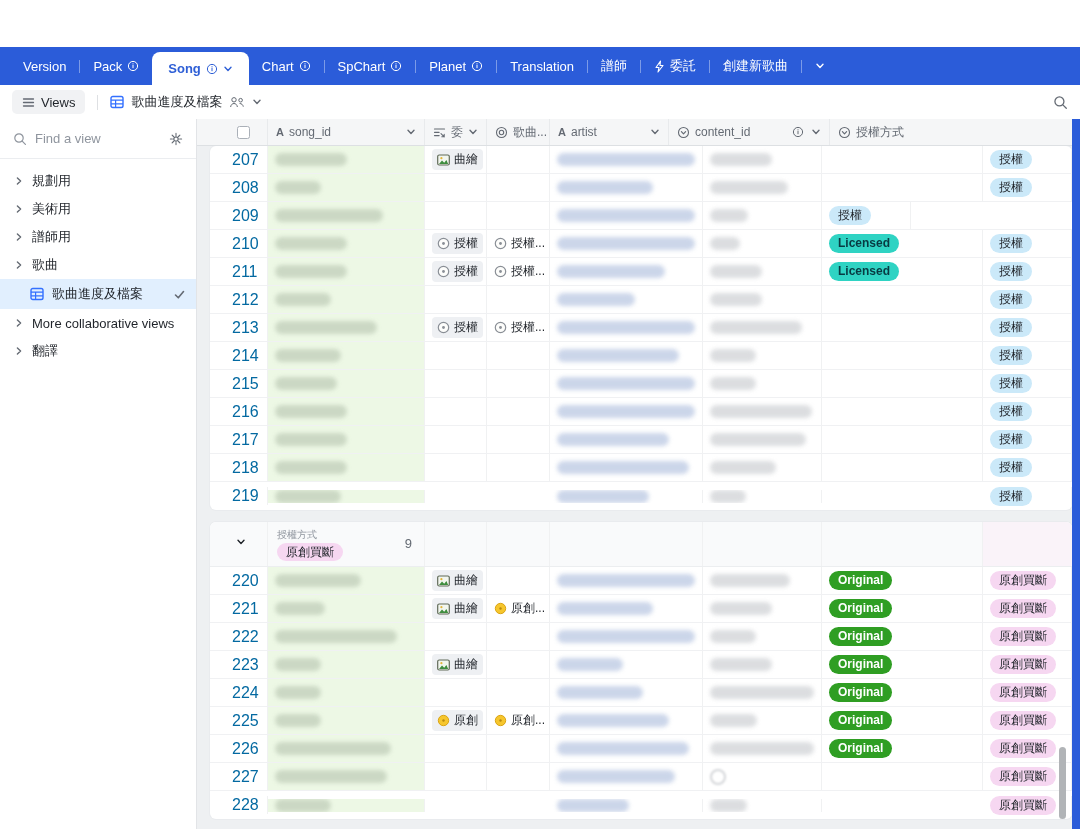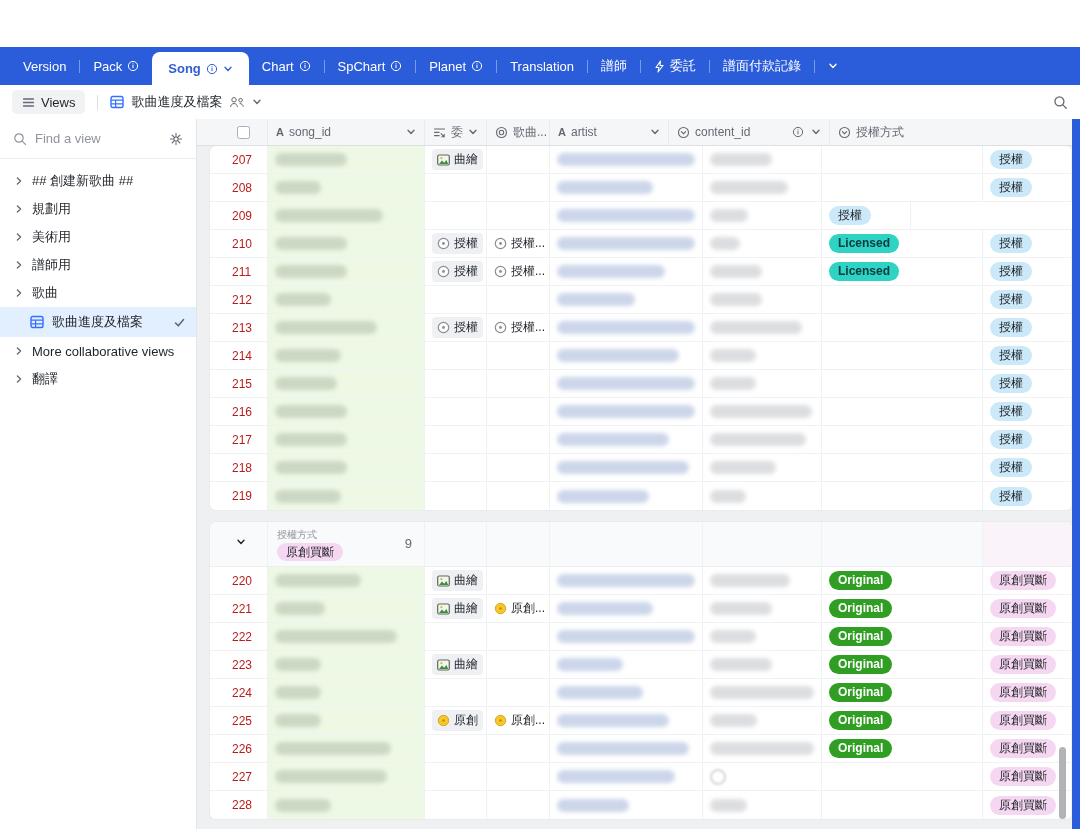--- a/index.html
+++ b/index.html
@@ -51,23 +51,23 @@
   .cb{width:13px;height:13px;border:1.5px solid #aab0b8;border-radius:2.5px;margin-left:19px;background:#fff;}
 
   .c-num{width:58px;}.c-song{width:157px;}.c-wei{width:62px;}.c-gequ{width:63px;}
   .c-name{width:153px;}.c-artist{width:119px;}.c-content{width:161px;}.c-auth{width:89px;border-right:none;}
 
   .gbody{position:absolute;top:27px;left:0;right:0;bottom:0;overflow:hidden;}
   .gcard{margin:0 0 12px 13px;width:862px;background:#fff;border-radius:6px;
          box-shadow:0 0 0 1px #e9ebee;overflow:hidden;}
   .gcard.partial{height:16px;}
   .tr{display:flex;height:28px;border-bottom:1px solid #f0f1f3;}
-  .tr:last-child{border-bottom:none;}
+  .tr:last-child{border-bottom:none;align-items:center;}
   .td{display:flex;align-items:center;gap:5px;padding:0 7px;border-right:1px solid #f0f1f2;overflow:hidden;white-space:nowrap;}
-  .td.c-num{color:#b91c1c;font-size:12px;padding-left:22px;}
+  .td.c-num{color:#0369a1;font-size:16px;padding-left:22px;}
   .td.c-song{background:#edf8e5;}
   .blur{display:inline-block;height:13px;border-radius:7px;filter:blur(2px);opacity:.85;}
   .bl-g{background:#c6d3bf;}
   .bl-b{background:#c3cfe6;}
   .bl-a{background:#d6d8db;}
   .ringav{width:16px;height:16px;border:2px solid #d4d6d9;border-radius:50%;filter:blur(1px);flex:none;}
 
   .chip{display:inline-flex;align-items:center;gap:4px;background:#eef0f3;border-radius:4px;
         padding:2px 5px;font-size:12px;color:#1f2329;}
   .lent{display:inline-flex;align-items:center;gap:4px;font-size:12px;color:#1f2329;}
@@ -156,21 +156,21 @@
       </div>
       <div class="tabsep"></div>
       <div class="tab">
         <span class="ic"><svg width="11" height="13" viewBox="0 0 11 13">
             <path d="M6.5 1 2 7.5h3L4 12l5-6.5H6z" fill="none" stroke="#fff" stroke-width="1.1" stroke-linejoin="round"></path>
           </svg></span>
         <span>委託</span>
       </div>
       <div class="tabsep"></div>
       <div class="tab">
-        <span>譜面付款記錄</span>
+        <span>創建新歌曲</span>
       </div>
       <div class="tabsep"></div>
       <div class="tab">
         <span class="ic"><svg width="10" height="10" viewBox="0 0 10 10">
             <path d="M2 3.2 5 6.4 8 3.2" fill="none" stroke="currentColor" stroke-width="1.4" stroke-linecap="round" stroke-linejoin="round"></path>
           </svg></span>
       </div>
     </header>
 
   <div class="toolbar">
@@ -229,26 +229,20 @@
             <circle cx="7" cy="7" r="2.2" fill="none" stroke="currentColor" stroke-width="1.2"></circle>
             <path d="M7 1.4v2M7 10.6v2M1.4 7h2M10.6 7h2M3.1 3.1l1.4 1.4M9.5 9.5l1.4 1.4M10.9 3.1 9.5 4.5M4.5 9.5 3.1 10.9" stroke="currentColor" stroke-width="1.1" stroke-linecap="round"></path>
           </svg>
       </span>
     </div>
     <div class="sb-items">
         <div class="sb-item">
           <span class="chev"><svg width="10" height="10" viewBox="0 0 10 10">
               <path d="M3.4 2 6.6 5 3.4 8" fill="none" stroke="currentColor" stroke-width="1.4" stroke-linecap="round" stroke-linejoin="round"></path>
             </svg></span>
-          <span class="lbl">## 創建新歌曲 ##</span>
-        </div>
-        <div class="sb-item">
-          <span class="chev"><svg width="10" height="10" viewBox="0 0 10 10">
-              <path d="M3.4 2 6.6 5 3.4 8" fill="none" stroke="currentColor" stroke-width="1.4" stroke-linecap="round" stroke-linejoin="round"></path>
-            </svg></span>
           <span class="lbl">規劃用</span>
         </div>
         <div class="sb-item">
           <span class="chev"><svg width="10" height="10" viewBox="0 0 10 10">
               <path d="M3.4 2 6.6 5 3.4 8" fill="none" stroke="currentColor" stroke-width="1.4" stroke-linecap="round" stroke-linejoin="round"></path>
             </svg></span>
           <span class="lbl">美術用</span>
         </div>
         <div class="sb-item">
           <span class="chev"><svg width="10" height="10" viewBox="0 0 10 10">

